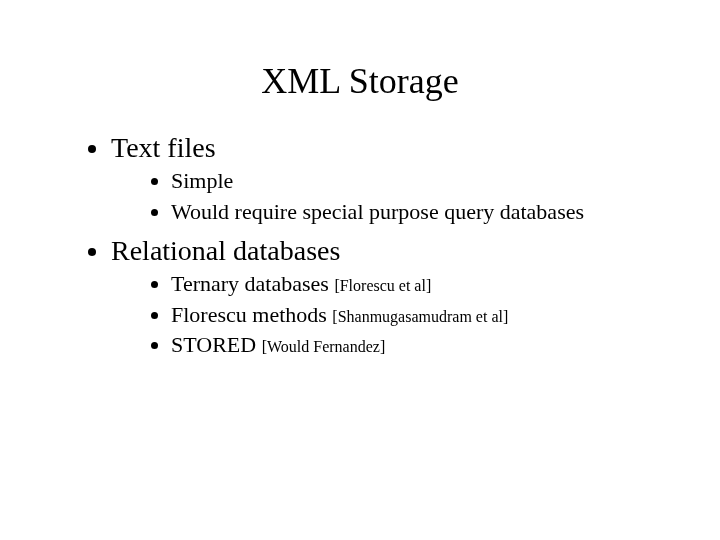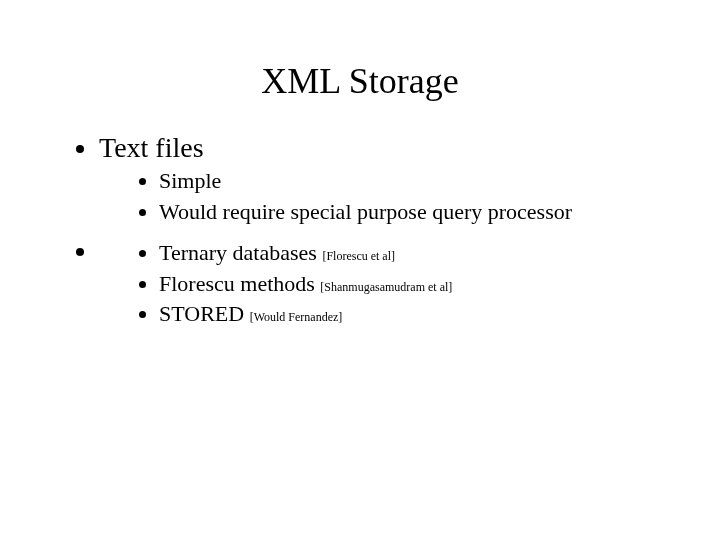--- a/index.html
+++ b/index.html
@@ -19,62 +19,63 @@
     position: relative;
   }
   .title {
     text-align: center;
     font-size: 36px;
     font-weight: normal;
     margin: 0 0 30px 0;
   }
   ul.lvl1 {
     list-style: disc;
-    margin: 4px;
+    margin: 16px;
     padding-left: 55px;
     font-size: 28px;
   }
   ul.lvl1 > li {
     margin: 10px 0 4px 0;
   }
   ul.lvl2 {
     list-style: disc;
     margin: 2px 0 6px 0;
     padding-left: 60px;
     font-size: 22px;
   }
   ul.lvl2 > li {
     margin: 3px 0;
     line-height: 1.25;
   }
   .cite {
-    font-size: 12px;
+    font-size: 16px;
   }
 </style>
 </head>
 <body>
 
 <div class="slide">
   <h1 class="title">XML Storage</h1>
 
   <ul class="lvl1">
 
     <li>
       <span>Text files</span>
       <ul class="lvl2">
         <li>
           <span>Simple</span><span class="cite"></span>
         </li>
         <li>
-          <span>Would require special purpose query processor</span><span class="cite"></span>
+          <span>Would require special purpose query databases</span><span class="cite"></span>
         </li>
       </ul>
     </li>
 
     <li>
+      <span>Relational databases</span>
       <ul class="lvl2">
         <li>
           <span>Ternary databases </span><span class="cite">[Florescu et al]</span>
         </li>
         <li>
           <span>Florescu methods </span><span class="cite">[Shanmugasamudram et al]</span>
         </li>
         <li>
           <span>STORED </span><span class="cite">[Would Fernandez]</span>
         </li>

